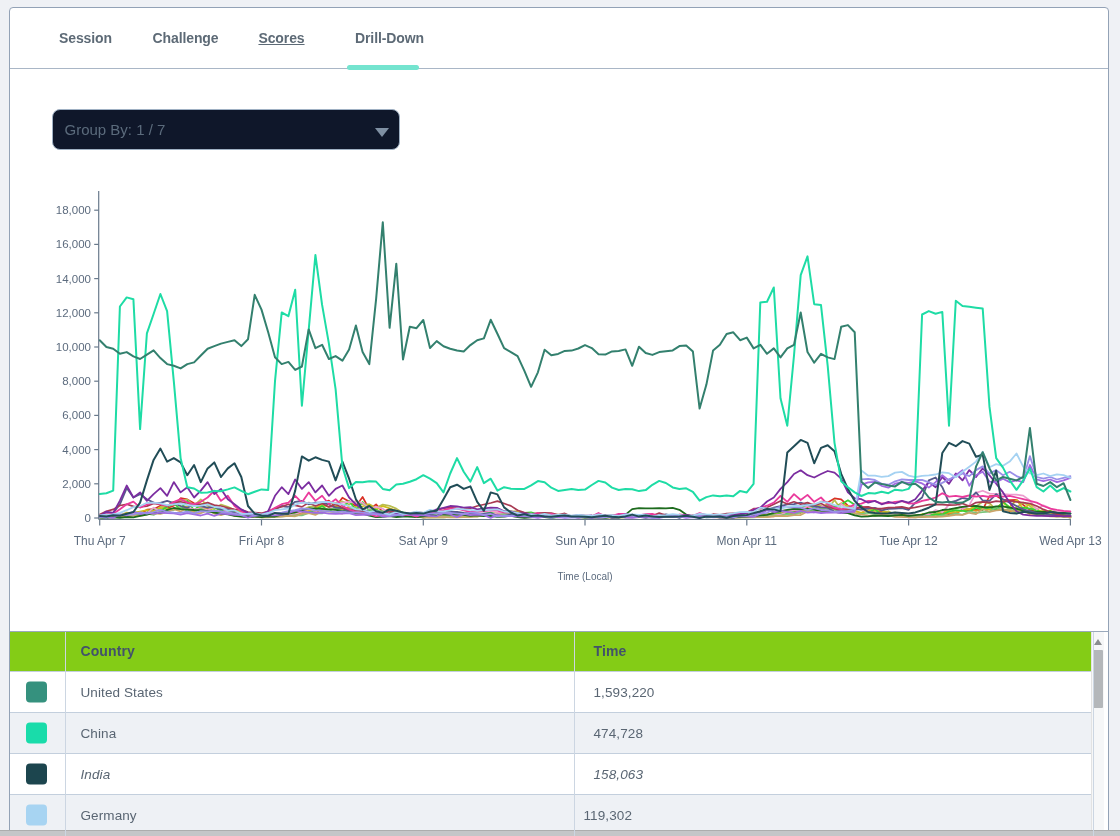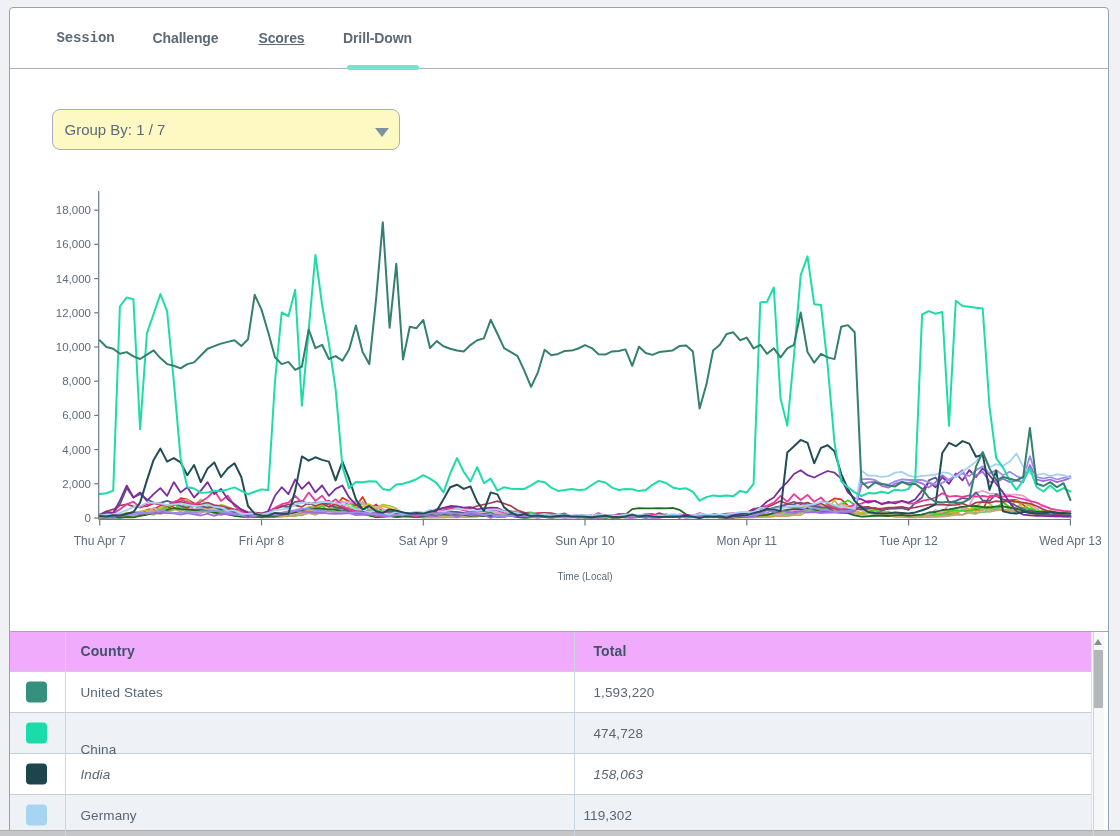--- a/index.html
+++ b/index.html
@@ -7,53 +7,53 @@
   font-family:"Liberation Sans", sans-serif; }
 .card { position:absolute; left:8.5px; top:6.5px; width:1100px; height:900px;
   background:#fff; border:1px solid #93a2b6; border-radius:4px; }
 .tabbar { position:absolute; left:0; top:0; width:100%; height:61.5px;
   border-bottom:1px solid #a9b6c6; }
 .tab { position:absolute; top:30px; transform:translate(-50%,-50%);
   font-size:14px; font-weight:bold; letter-spacing:-0.1px; color:#5d6a76; white-space:nowrap; }
 .underline { position:absolute; left:337px; top:57px; width:72px; height:5px;
   background:#74e4cf; border-radius:2.5px; }
 .dropdown { position:absolute; left:42px; top:101.5px; width:348px; height:41px;
-  border:1px solid #9fb0c3; border-radius:8px; background:#fef9c3; }
+  border:1px solid #9fb0c3; border-radius:8px; background:#0f172a; }
 .dropdown .txt { position:absolute; left:12px; top:11px; font-size:15px; color:#5b6b7c; }
 .dropdown .caret { position:absolute; right:10px; top:18px; width:0; height:0;
   border-left:7.5px solid transparent; border-right:7.5px solid transparent;
   border-top:9px solid #7f90a3; }
 .tablewrap { position:absolute; left:8.5px; top:630.5px; width:1100px; height:210px;
   background:#fff; border-top:1px solid #9aa9bc; border-left:1px solid #93a2b6; border-right:1px solid #93a2b6; }
 .col-border { position:absolute; top:0; bottom:0; width:1px; background:#ccd6e2; z-index:3; }
 .row { position:absolute; left:0; width:1083px; border-bottom:1px solid #c3cfdd; }
-.hdr { height:40.5px; background:#f0abfc; }
+.hdr { height:40.5px; background:#84cc16; }
 .r { height:41px; }
 .cell { position:absolute; top:50%; transform:translateY(-50%); font-size:13.5px; color:#5a6673; letter-spacing:0.1px; }
 .hcell { font-weight:bold; color:#42526b; font-size:14px; }
 .swatch { position:absolute; left:16px; top:50%; transform:translateY(-50%);
   width:21px; height:21px; border-radius:4px; }
 .sbar { position:absolute; right:4px; top:0; width:13px; height:204px; background:#f6f7f8;
   border-left:1px solid #e3e3e3; }
 .sthumb { position:absolute; left:1.5px; top:18px; width:10px; height:58px;
   background:#b4b7ba; border-radius:1px; }
 .sarrow { position:absolute; left:2.5px; top:7px; width:0; height:0;
   border-left:4.5px solid transparent; border-right:4.5px solid transparent;
   border-bottom:6px solid #8a8d90; }
 .hscroll { position:absolute; left:0; top:830px; width:1120px; height:6px;
   background:#c5c6c8; border-top:1px solid #adadad; }
 </style>
 </head>
 <body>
 <div class="card">
   <div class="tabbar">
-    <div class="tab" style="left:76px;font-family:Liberation Mono, monospace;">Session</div>
+    <div class="tab" style="left:76px;">Session</div>
     <div class="tab" style="left:176px;">Challenge</div>
     <div class="tab" style="left:272px;text-decoration:underline;">Scores</div>
-    <div class="tab" style="left:368px;">Drill-Down</div>
+    <div class="tab" style="left:380px;">Drill-Down</div>
     <div class="underline"></div>
   </div>
   <div class="dropdown">
     <div class="txt">Group By: 1 / 7</div>
     <div class="caret"></div>
   </div>
 </div>
 <svg width="1120" height="620" viewBox="0 0 1120 620" style="position:absolute;left:0;top:0;">
 <polyline points="99.7,517.0 106.4,516.2 113.2,516.4 119.9,516.5 126.7,515.0 133.4,513.0 140.1,514.3 146.9,509.7 153.6,509.2 160.4,505.7 167.1,508.2 173.8,505.8 180.6,498.2 187.3,499.4 194.1,503.3 200.8,504.3 207.6,503.1 214.3,507.6 221.0,510.0 227.8,510.1 234.5,512.8 241.3,515.7 248.0,516.2 254.7,516.0 261.5,516.8 268.2,516.6 275.0,516.1 281.7,515.5 288.4,514.5 295.2,515.5 301.9,513.4 308.7,507.9 315.4,511.2 322.1,503.4 328.9,500.5 335.6,507.1 342.4,497.7 349.1,501.4 355.9,506.2 362.6,497.0 369.3,509.4 376.1,504.4 382.8,512.1 389.6,508.8 396.3,510.8 403.0,515.0 409.8,514.4 416.5,515.7 423.3,517.5 430.0,516.8 436.7,516.8 443.5,516.9 450.2,516.5 457.0,516.4 463.7,515.8 470.4,514.8 477.2,514.6 483.9,514.2 490.7,514.9 497.4,514.8 504.1,513.8 510.9,513.1 517.6,512.1 524.4,513.5 531.1,513.4 537.9,514.4 544.6,514.6 551.3,515.6 558.1,516.0 564.8,516.9 571.6,516.7 578.3,516.7 585.0,517.1 591.8,517.0 598.5,516.9 605.3,516.7 612.0,517.5 618.7,517.1 625.5,516.9 632.2,516.5 639.0,516.9 645.7,516.6 652.4,515.9 659.2,516.2 665.9,516.3 672.7,516.1 679.4,516.7 686.2,516.3 692.9,516.9 699.6,517.0 706.4,516.4 713.1,516.5 719.9,517.1 726.6,517.3 733.3,516.9 740.1,517.1 746.8,516.8 753.6,516.8 760.3,516.1 767.0,516.4 773.8,516.4 780.5,513.6 787.3,512.1 794.0,511.4 800.7,512.8 807.5,507.3 814.2,507.3 821.0,501.6 827.7,502.4 834.5,498.4 841.2,499.4 847.9,505.7 854.7,508.0 861.4,507.4 868.2,512.1 874.9,511.9 881.6,511.0 888.4,513.3 895.1,515.0 901.9,516.2 908.6,517.3 915.3,517.1 922.1,516.2 928.8,515.9 935.6,514.1 942.3,512.6 949.0,514.2 955.8,513.1 962.5,509.7 969.3,510.8 976.0,509.6 982.7,509.9 989.5,496.0 996.2,495.8 1003.0,499.9 1009.7,500.2 1016.5,499.9 1023.2,504.9 1029.9,509.9 1036.7,510.6 1043.4,510.9 1050.2,513.1 1056.9,515.5 1063.6,516.3 1070.4,516.9" fill="none" stroke="#d93025" stroke-width="1.7" stroke-linejoin="round" stroke-linecap="round"></polyline>
 <polyline points="99.7,517.4 106.4,517.1 113.2,516.8 119.9,516.2 126.7,516.0 133.4,515.0 140.1,513.3 146.9,514.3 153.6,510.8 160.4,510.3 167.1,510.1 173.8,509.2 180.6,508.0 187.3,507.2 194.1,512.1 200.8,508.0 207.6,508.4 214.3,511.7 221.0,513.6 227.8,513.0 234.5,514.3 241.3,515.2 248.0,515.1 254.7,516.0 261.5,517.1 268.2,517.0 275.0,516.4 281.7,516.0 288.4,514.9 295.2,514.7 301.9,513.6 308.7,511.1 315.4,513.2 322.1,508.6 328.9,510.2 335.6,507.3 342.4,510.3 349.1,506.6 355.9,509.0 362.6,509.0 369.3,512.7 376.1,512.8 382.8,513.7 389.6,513.7 396.3,514.1 403.0,515.7 409.8,515.3 416.5,516.4 423.3,517.2 430.0,517.3 436.7,517.3 443.5,517.4 450.2,516.8 457.0,516.1 463.7,516.2 470.4,516.6 477.2,515.6 483.9,514.3 490.7,513.8 497.4,514.7 504.1,515.0 510.9,513.7 517.6,515.5 524.4,513.7 531.1,515.3 537.9,515.3 544.6,514.7 551.3,516.6 558.1,516.2 564.8,517.1 571.6,517.1 578.3,517.2 585.0,517.3 591.8,517.3 598.5,517.3 605.3,517.2 612.0,517.4 618.7,517.3 625.5,517.2 632.2,516.9 639.0,516.8 645.7,517.0 652.4,516.9 659.2,516.9 665.9,517.2 672.7,516.5 679.4,516.5 686.2,517.0 692.9,516.9 699.6,516.8 706.4,517.2 713.1,517.2 719.9,517.3 726.6,517.3 733.3,517.6 740.1,517.2 746.8,517.1 753.6,516.6 760.3,516.4 767.0,516.6 773.8,515.8 780.5,515.2 787.3,513.3 794.0,514.0 800.7,510.8 807.5,509.1 814.2,507.2 821.0,508.2 827.7,512.2 834.5,505.6 841.2,510.5 847.9,506.0 854.7,513.4 861.4,512.9 868.2,510.5 874.9,512.3 881.6,512.5 888.4,514.2 895.1,516.1 901.9,516.6 908.6,517.2 915.3,517.2 922.1,516.9 928.8,516.4 935.6,516.4 942.3,514.5 949.0,513.2 955.8,513.2 962.5,509.9 969.3,508.9 976.0,510.9 982.7,508.5 989.5,506.2 996.2,509.1 1003.0,509.3 1009.7,511.3 1016.5,509.8 1023.2,510.1 1029.9,514.0 1036.7,513.4 1043.4,512.6 1050.2,514.1 1056.9,515.5 1063.6,516.4 1070.4,517.4" fill="none" stroke="#e08a1e" stroke-width="1.7" stroke-linejoin="round" stroke-linecap="round"></polyline>
@@ -111,30 +111,30 @@
 <line x1="1070.4" y1="519.5" x2="1070.4" y2="525.5" stroke="#6a7a8c" stroke-width="1.2"></line>
 <text x="1070.4" y="545" text-anchor="middle" font-size="12" fill="#5c6b7e" font-family="Liberation Sans, sans-serif">Wed Apr 13</text>
 <text x="585" y="580" text-anchor="middle" font-size="10" fill="#5c6b7e" font-family="Liberation Sans, sans-serif">Time (Local)</text>
 </svg>
 <div class="tablewrap">
   <div class="col-border" style="left:55.5px;"></div>
   <div class="col-border" style="left:564px;"></div>
   <div class="col-border" style="left:1083px;"></div>
   <div class="row hdr" style="top:0;">
     <div class="cell hcell" style="left:71px;">Country</div>
-    <div class="cell hcell" style="left:584px;">Total</div>
+    <div class="cell hcell" style="left:584px;">Time</div>
   </div>
   <div class="row r" style="top:40.5px;background:#fff;text-decoration:underline;">
     <div class="swatch" style="background:#35917e;"></div>
     <div class="cell" style="left:71px;">United States</div>
     <div class="cell" style="left:584px;">1,593,220</div>
   </div>
   <div class="row r" style="top:81.5px;background:#eef1f5;">
     <div class="swatch" style="background:#19dcaa;"></div>
-    <div class="cell" style="left:71px;margin-top:16px;">China</div>
+    <div class="cell" style="left:71px;">China</div>
     <div class="cell" style="left:584px;">474,728</div>
   </div>
   <div class="row r" style="top:122.5px;background:#fff;font-style:italic;">
     <div class="swatch" style="background:#1c454e;"></div>
     <div class="cell" style="left:71px;">India</div>
     <div class="cell" style="left:584px;">158,063</div>
   </div>
   <div class="row r" style="top:163.5px;background:#eef1f5;">
     <div class="swatch" style="background:#a7d4f2;"></div>
     <div class="cell" style="left:71px;">Germany</div>

